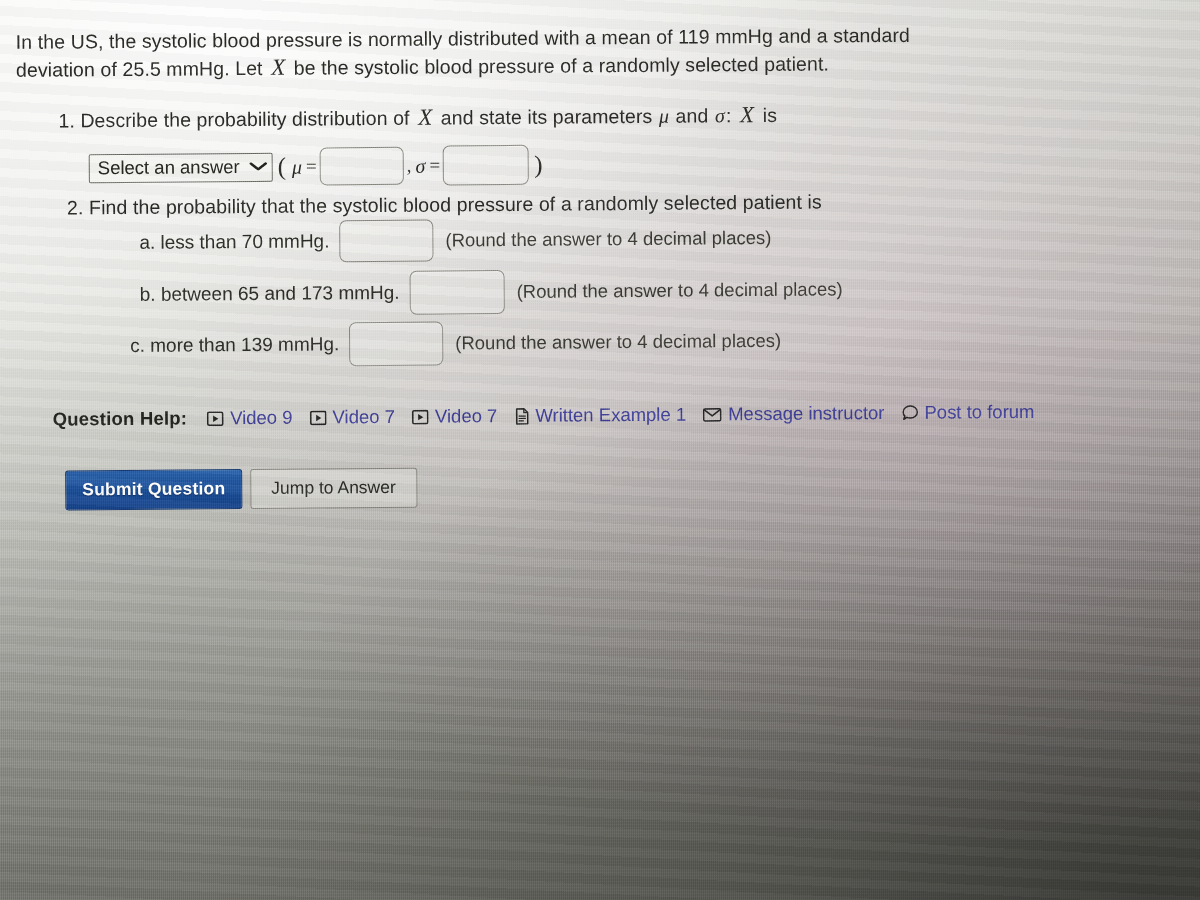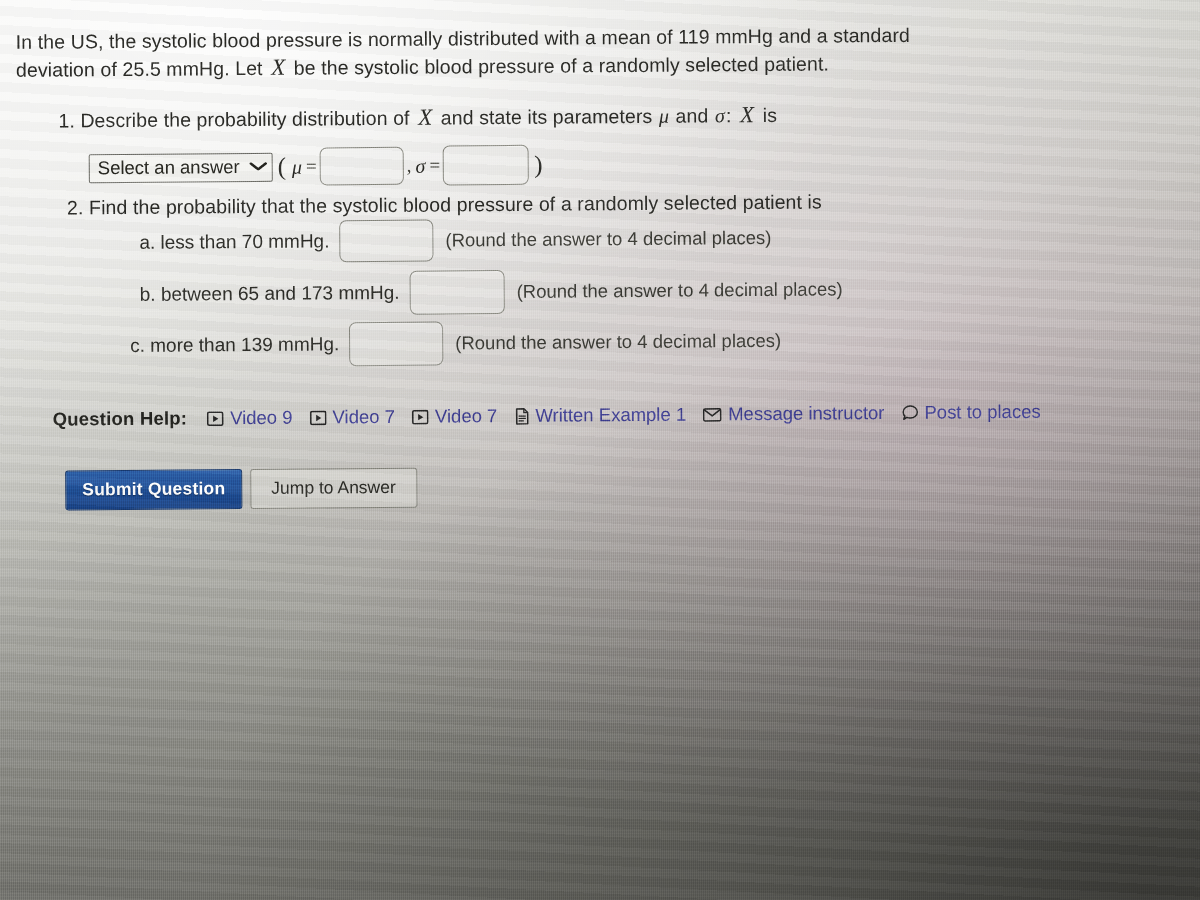--- a/index.html
+++ b/index.html
@@ -363,21 +363,21 @@
       </span>
       <span class="lt">Message instructor</span>
     </span>
 
     <span class="help-link">
       <span class="ico">
         <svg width="17" height="16" viewBox="0 0 17 16">
             <path d="M8.6 1.2 C12.6 1.2 15.6 3.9 15.6 7.2 C15.6 10.5 12.6 13.2 8.6 13.2 C7.3 13.2 6.1 12.9 5.1 12.5 L2.1 14.4 L3.1 11.3 C1.9 10.2 1.5 8.8 1.5 7.2 C1.5 3.9 4.6 1.2 8.6 1.2 Z" fill="none" stroke="#262626" stroke-width="1.5" stroke-linejoin="round"></path>
           </svg>
       </span>
-      <span class="lt">Post to places</span>
+      <span class="lt">Post to forum</span>
     </span>
   </div>
 
   <div id="btn-row">
     <button id="submit-btn">Submit Question</button>
     <button id="jump-btn">Jump to Answer</button>
   </div>
 
 </div>
 

